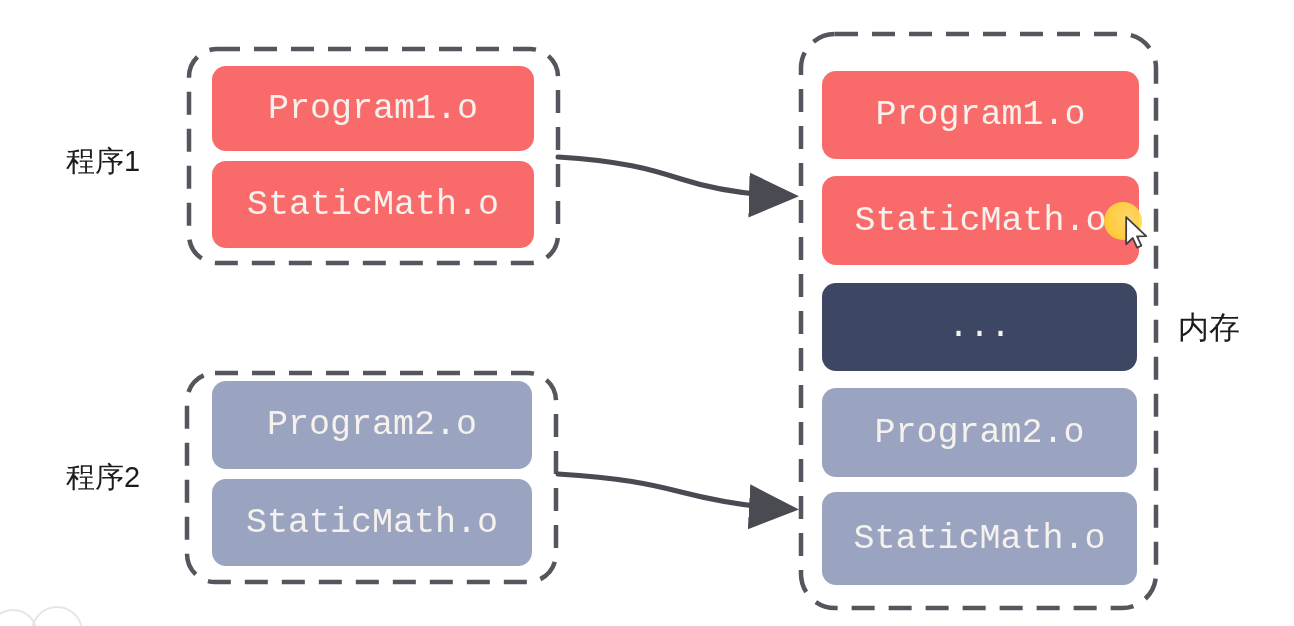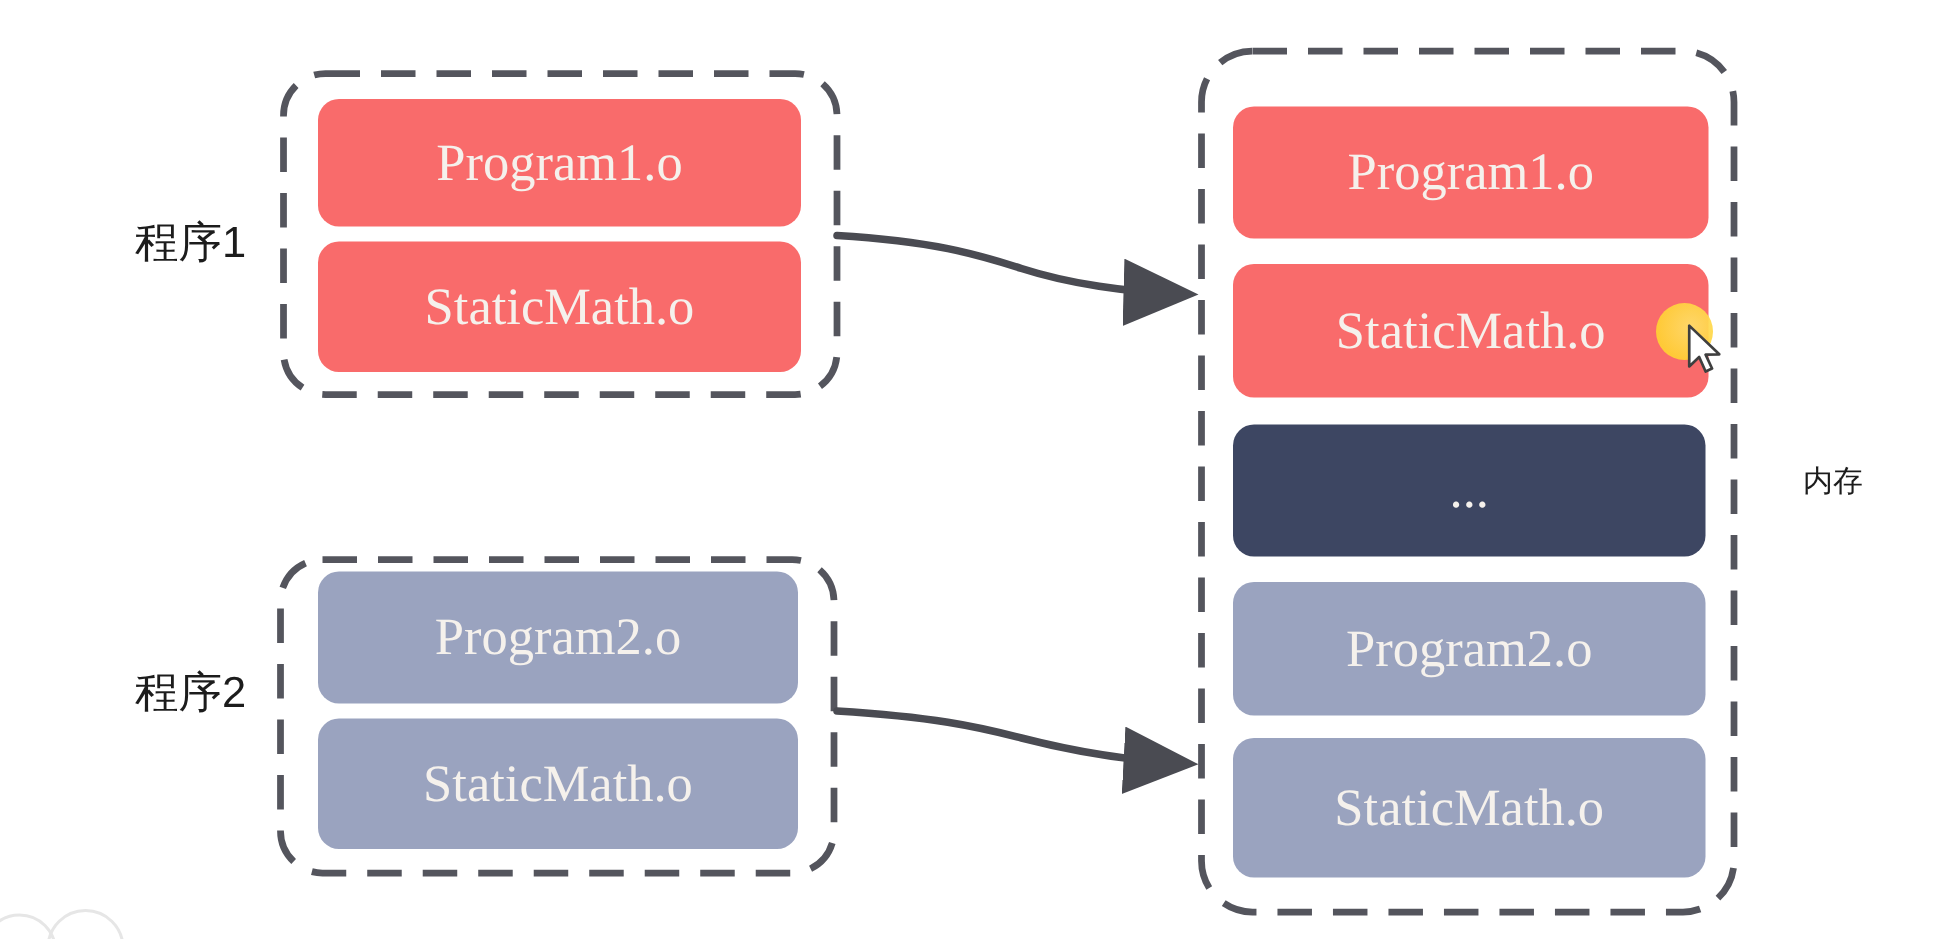--- a/index.html
+++ b/index.html
@@ -34,21 +34,21 @@
   }
   .arrow-head { fill: var(--arrow, #4a4b52); }
   .wm { fill: none; stroke: #e6e6e6; stroke-width: 2; }
 
   .box {
     position: absolute;
     display: flex;
     align-items: center;
     justify-content: center;
     border-radius: 14px;
-    font-family: Liberation Serif, serif;
+    font-family: Liberation Mono, monospace;
     font-size: 35px;
     color: var(--box-text, #f5f1ec);
     white-space: nowrap;
   }
   .box.program1   { background: var(--program1-box, #f96b6b); }
   .box.program2   { background: var(--program2-box, #9aa3bf); text-align: center; }
   .box.memory-gap { background: var(--memory-gap-box, #3d4662); }
 
   .b-p1a { left: 212px; top:  66px; width: 322px; height: 85px; }
   .b-p1b { left: 212px; top: 161px; width: 322px; height: 87px; }
@@ -58,25 +58,24 @@
   .b-m2  { left: 822px; top: 176px; width: 317px; height: 89px; }
   .b-m3  { left: 822px; top: 283px; width: 315px; height: 88px; }
   .b-m4  { left: 822px; top: 388px; width: 315px; height: 89px; }
   .b-m5  { left: 822px; top: 492px; width: 315px; height: 93px; }
 
   .side-label {
     position: absolute;
     font-size: 29px;
     color: var(--label-text, #1c1c1c);
     white-space: nowrap;
-    margin-left: 24px;
   }
   .l-p1  { left:  66px; top: 142px; }
-  .l-p2  { left:  66px; top: 442px; }
-  .l-mem { left: 1178px; top: 307px; font-size: 20px; font-family: Liberation Serif, serif; }
+  .l-p2  { left:  66px; top: 458px; }
+  .l-mem { left: 1178px; top: 307px; font-size: 31px; font-family: Liberation Serif, serif; }
 
   .highlight {
     position: absolute;
     left: 1104px; top: 202px;
     width: 38px; height: 38px;
     border-radius: 50%;
     background: radial-gradient(circle at 62% 42%,
         var(--highlight-bright, #ffe06a) 0%,
         var(--highlight, #ffd233) 70%);
     opacity: 0.92;

